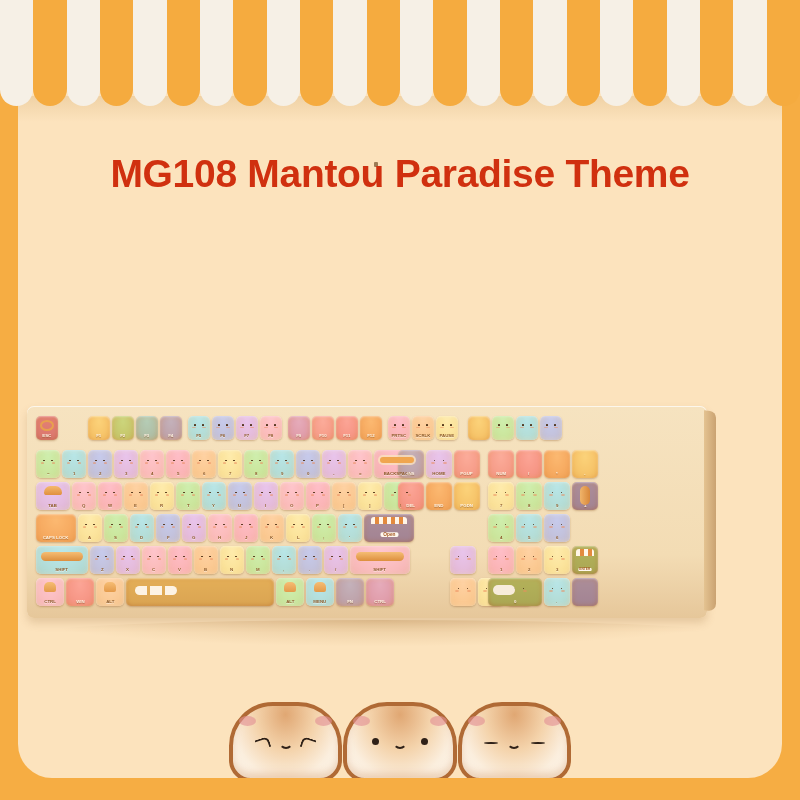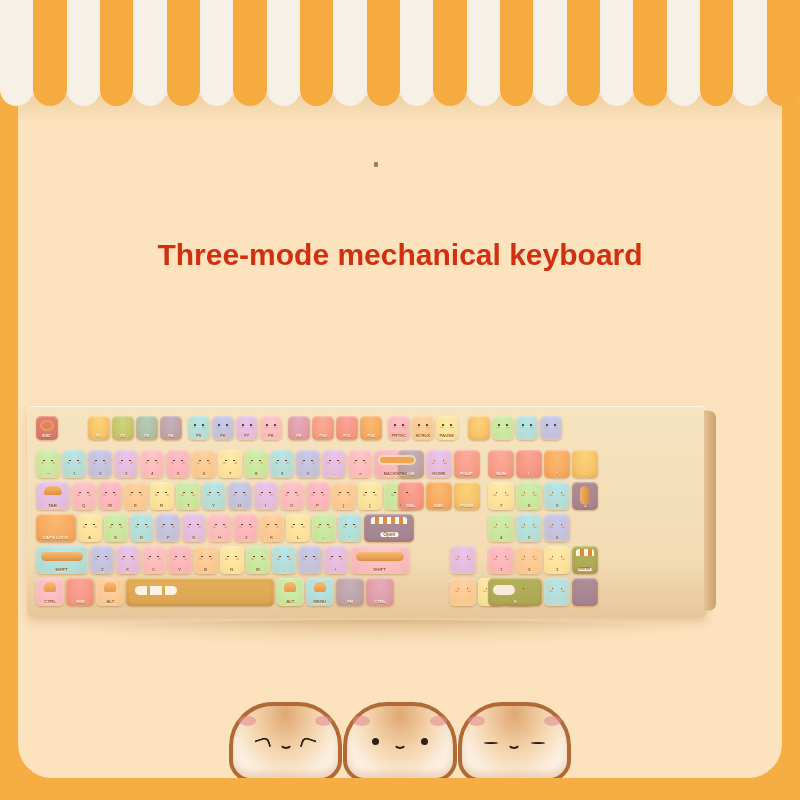--- a/index.html
+++ b/index.html
@@ -269,22 +269,22 @@
 </style>
 </head>
 <body>
 
 <div class="poster">
 
   <div class="panel">
 
     <div class="speck"></div>
 
-
-    <h2 class="subtitle">Three-mode mechanical keyboard</h2>
+    <h1 class="title">MG108 Mantou Paradise Theme</h1>
+
 
 
     <div class="kb-wrap">
       <div class="kb-shadow"></div>
       <div class="kb-case">
         <div class="kb-side"></div>
         <div class="kb-plate" id="kb-plate">
             <div class="cluster" style="left: 0px; top: 0px;">
               <div class="key brown" style="width: 22px; height: 24px;">
                 <div class="glow" style="inset: -2px; background: rgb(255, 143, 174);"></div>

